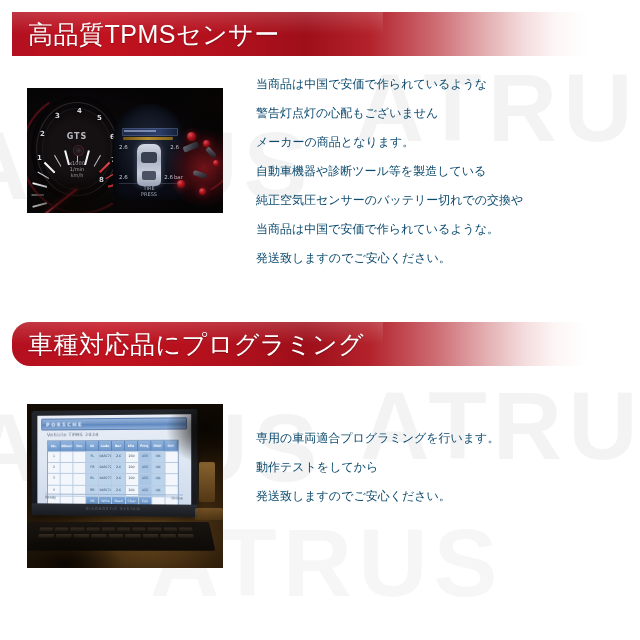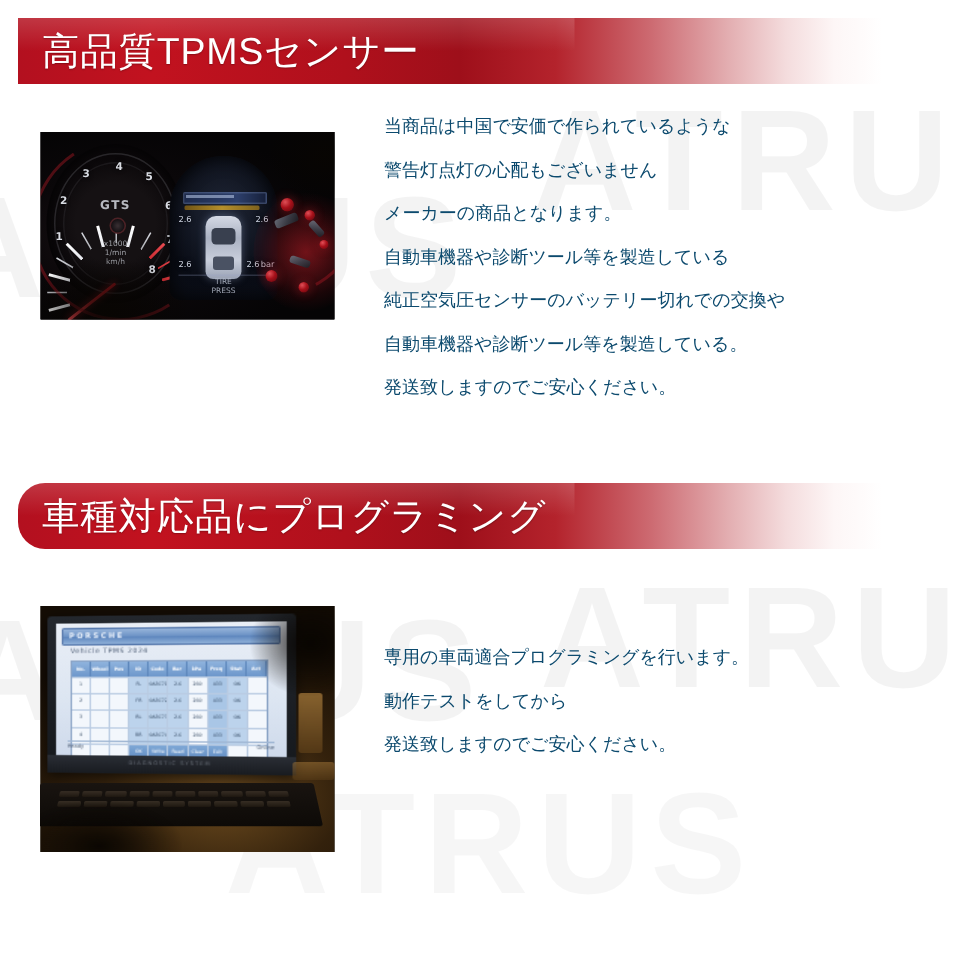--- a/index.html
+++ b/index.html
@@ -621,21 +621,21 @@
   <div class="dark-blob" style="left:-10px; top:84px; width:110px; height:70px;"></div>
   <div class="dark-blob" style="left:150px; top:-14px; width:80px; height:60px;"></div>
 </div>
 
 <div class="body-text" id="text-block-1">
   <span class="line">当商品は中国で安価で作られているような</span>
   <span class="line">警告灯点灯の心配もございません</span>
   <span class="line">メーカーの商品となります。</span>
   <span class="line">自動車機器や診断ツール等を製造している</span>
   <span class="line">純正空気圧センサーのバッテリー切れでの交換や</span>
-  <span class="line">自動車機器や診断ツール等を製造している。</span>
+  <span class="line">当商品は中国で安価で作られているような。</span>
   <span class="line">発送致しますのでご安心ください。</span>
 </div>
 
 <div class="banner" id="banner-2">
   <div class="banner-title">車種対応品にプログラミング</div>
 </div>
 
 <div class="photo" id="photo-laptop">
   <div class="laptop-bg"></div>
 

